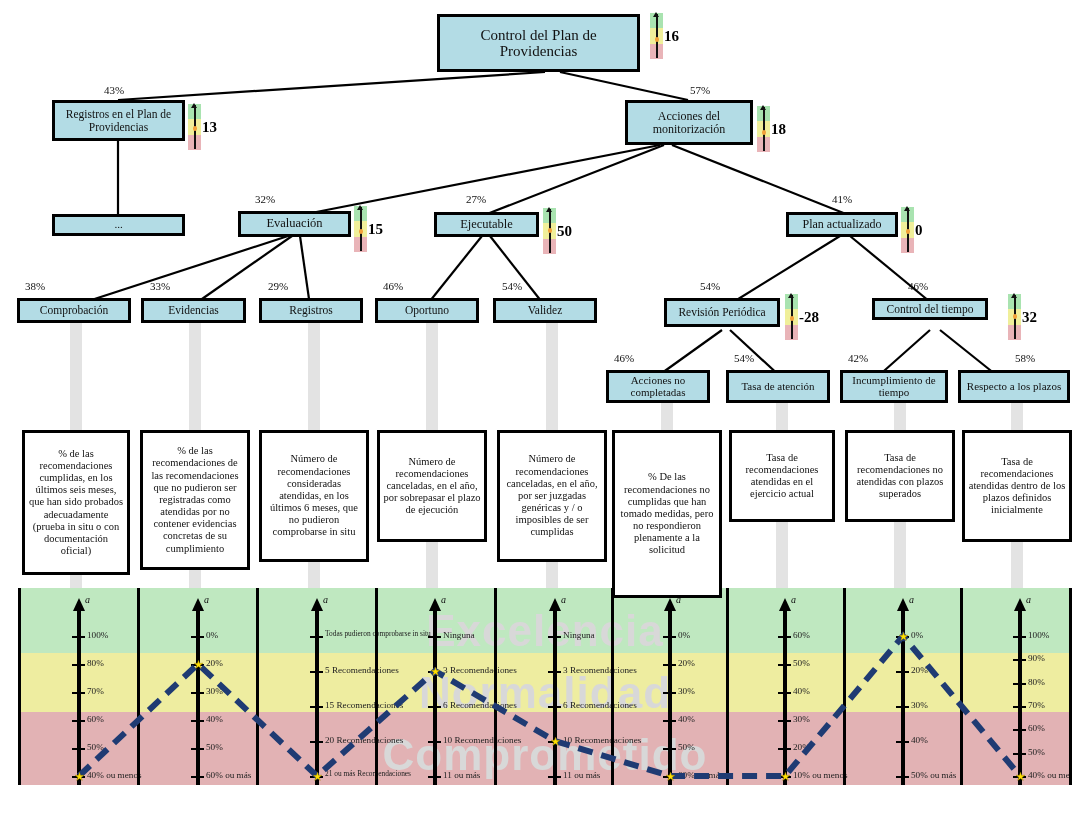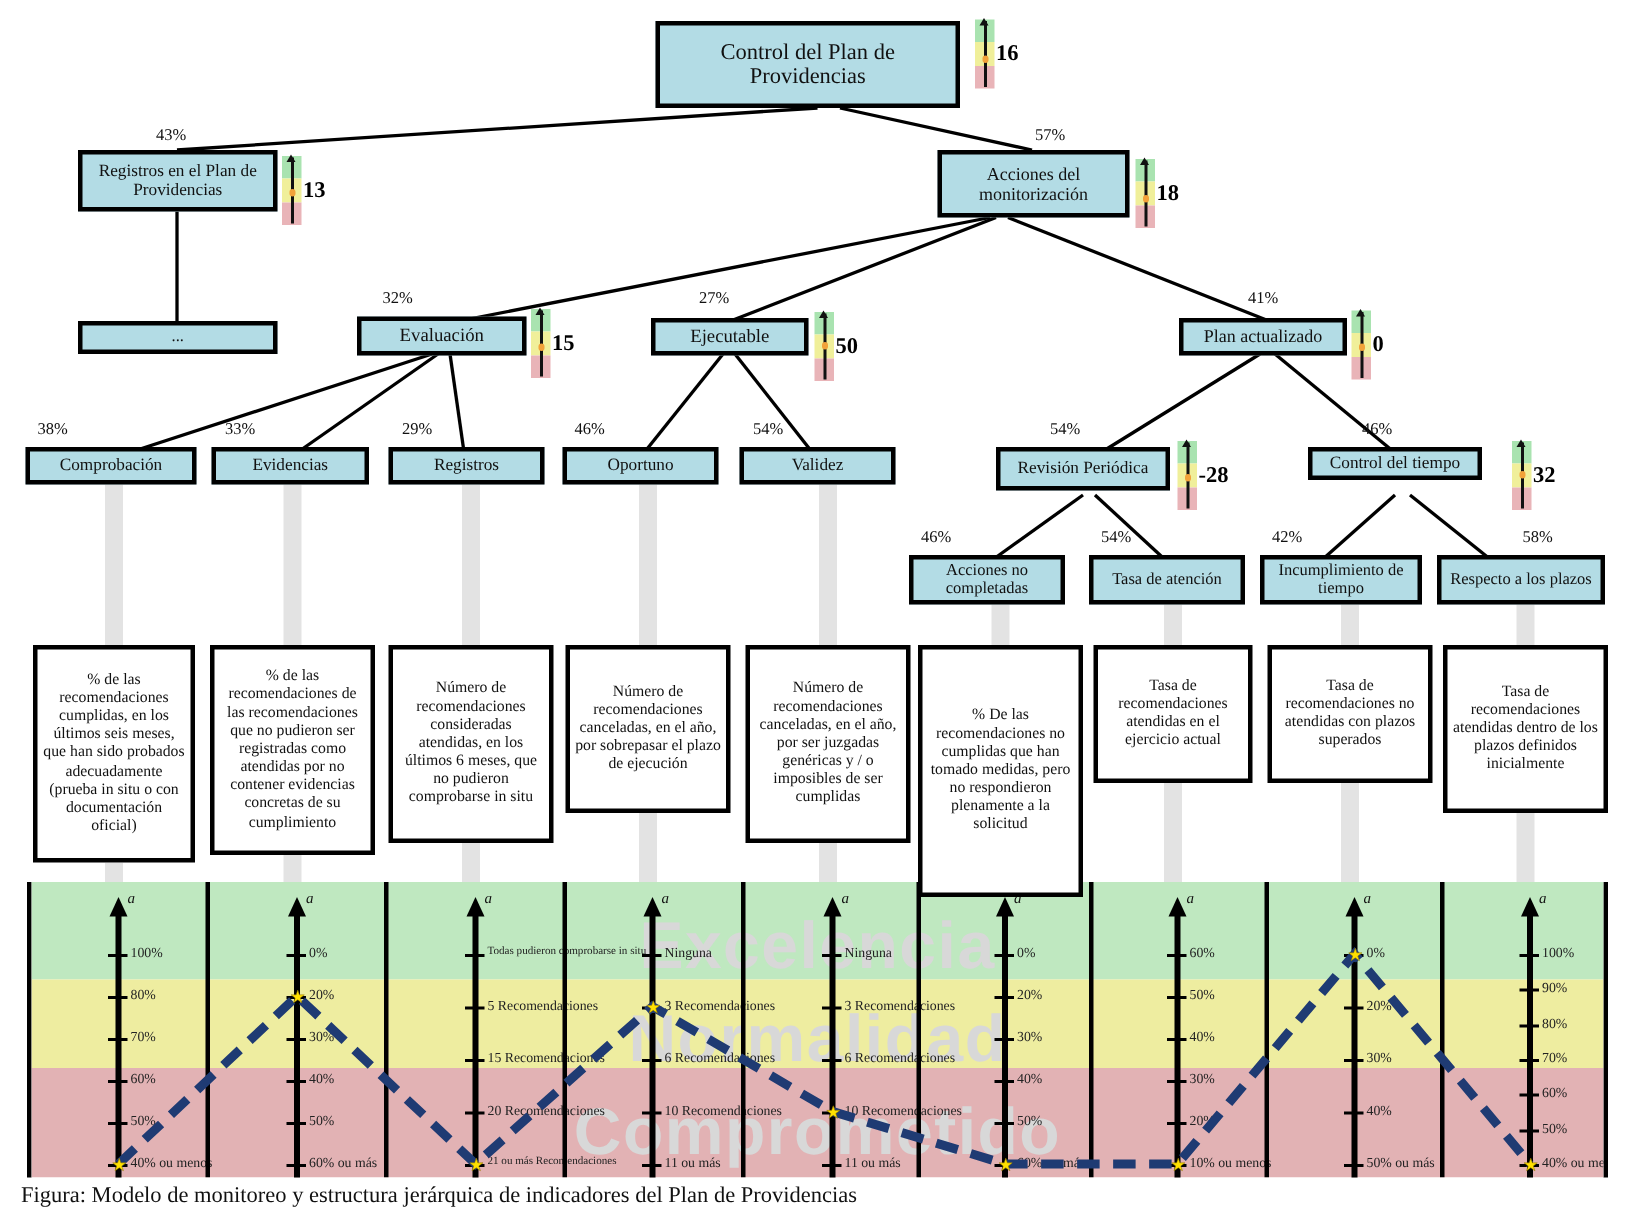--- a/index.html
+++ b/index.html
@@ -559,14 +559,13 @@
           <i class="g2"></i>
           <i class="g3"></i>
           <span class="needle"></span>
           <span class="arrowtip"></span>
           <span class="dot" style="top:20px"></span>
         </span>
         <span class="val">32</span>
       </div>
     </div>
 
-  <div id="caption">Figura: Modelo de monitoreo y estructura jerárquica de indicadores del Plan de Providencias</div>
 </div>
 
 </body></html>

